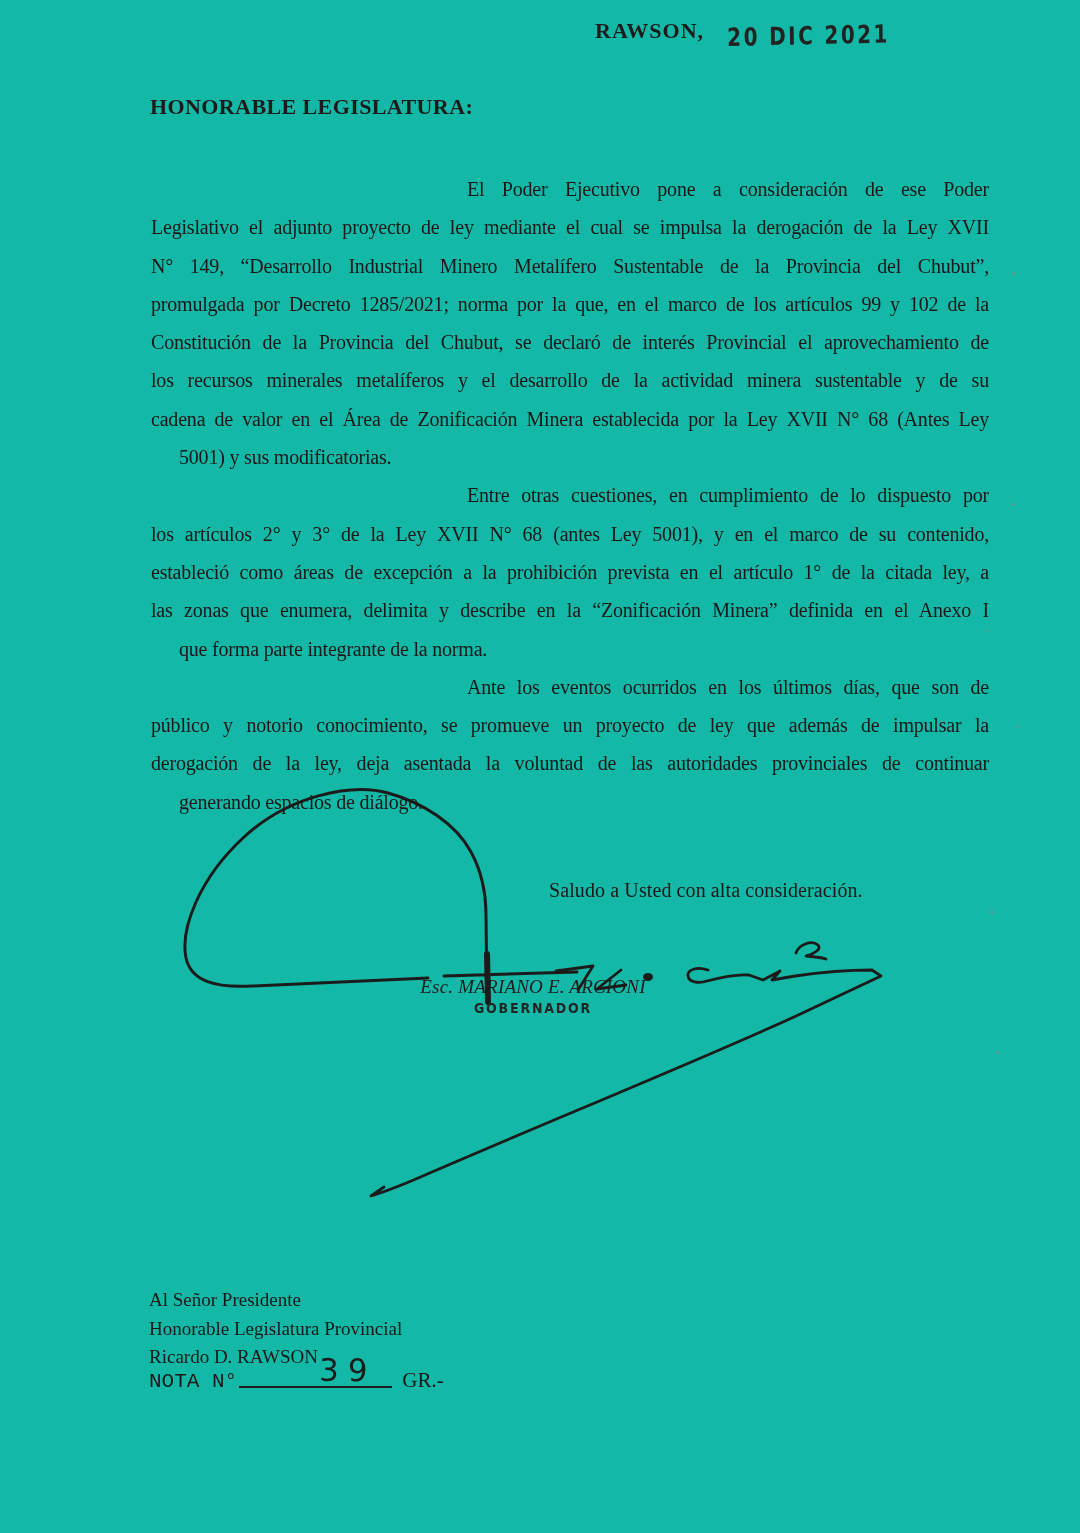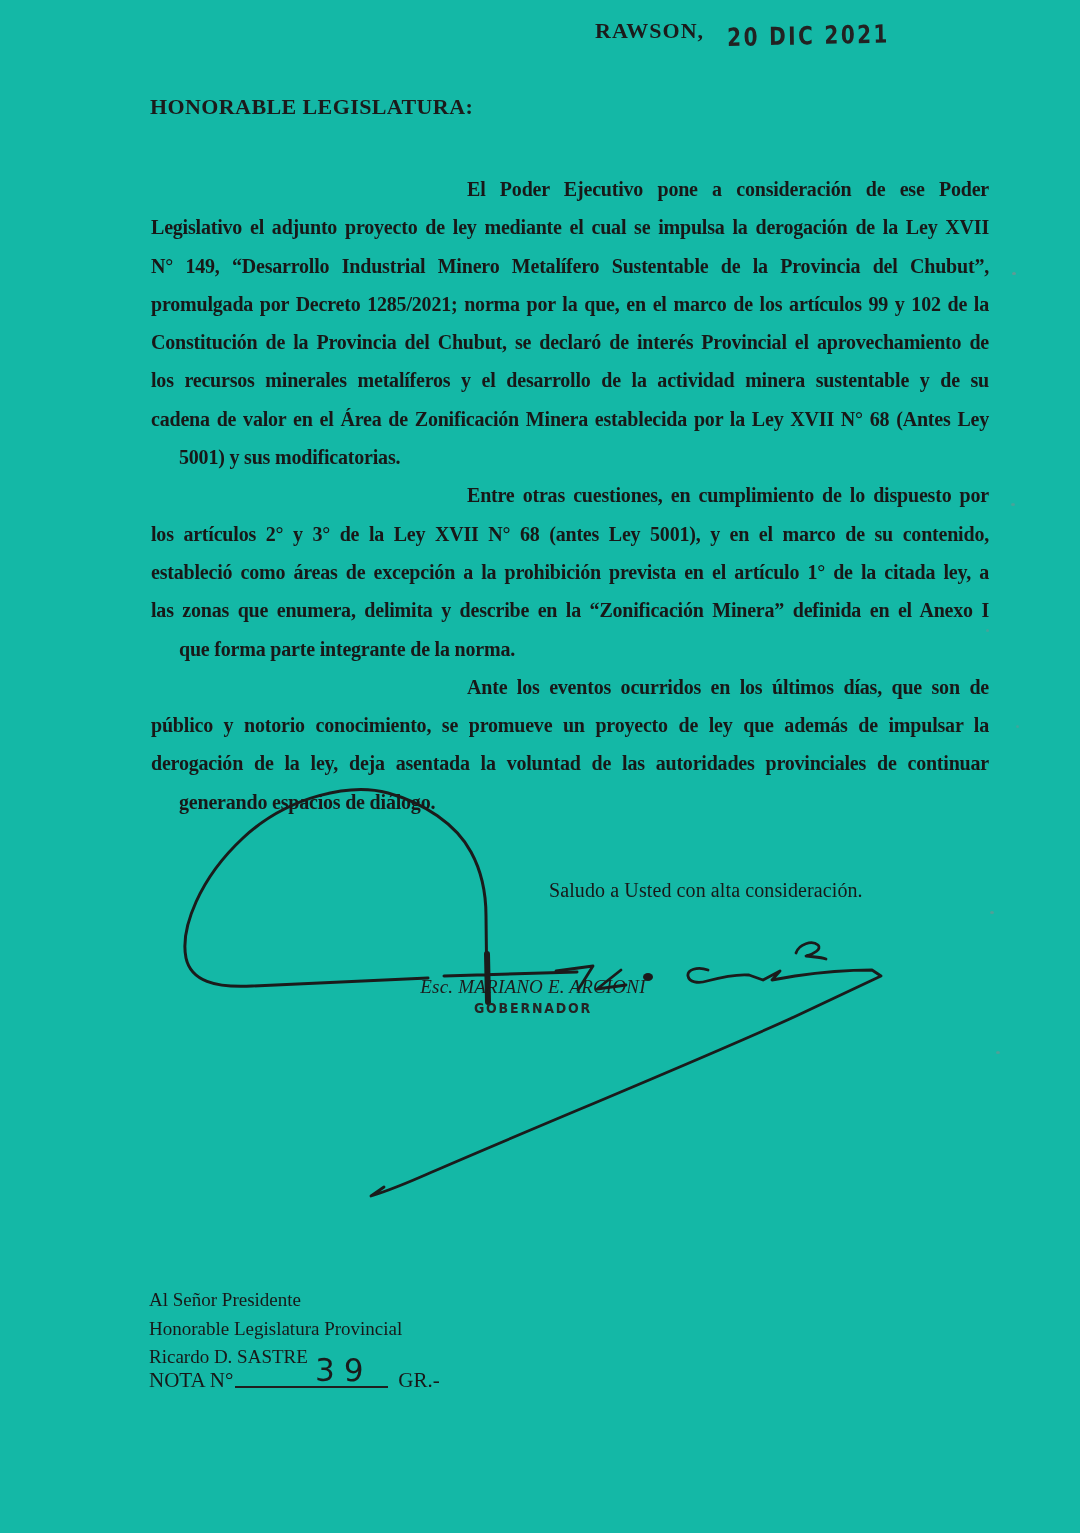--- a/index.html
+++ b/index.html
@@ -29,21 +29,21 @@
   
   .letter-title {
     position: absolute; left: 150px; top: 94px;
     font-weight: bold; font-size: 22px; letter-spacing: 0.4px; color: #1b1b1b;
   }
   
   .body-text {
     position: absolute; left: 151px; top: 170px; width: 838px;
     font-size: 20px; line-height: 38.3px; letter-spacing: -0.2px; color: #181818;
   }
-  .line { text-align: justify; text-align-last: justify; white-space: normal; font-weight: bold; }
+  .line { text-align: justify; text-align-last: justify; white-space: normal; }
   .line.indent { padding-left: 316px; }
   .line.last { text-align-last: left; margin-left: 28px; }
   
   .salutation {
     position: absolute; left: 549px; top: 879px;
     font-size: 20px; letter-spacing: 0.1px; color: #181818;
   }
   
   .signature-svg { position: absolute; left: 140px; top: 770px; }
   .sig-name-block {
@@ -61,21 +61,21 @@
   }
   
   .recipient-block {
     position: absolute; left: 149px; top: 1286px;
     font-size: 19px; line-height: 28.5px; color: #181818;
   }
   .nota-row {
     position: absolute; left: 149px; top: 1368px; height: 40px;
     font-size: 21px; color: #181818; white-space: nowrap;
   }
-  .nota-label { display: inline-block; vertical-align: baseline; }
+  .nota-label { display: inline-block; vertical-align: baseline; font-family: Liberation Mono, monospace; }
   .nota-underline {
     display: inline-block; width: 153px; height: 4px;
     border-bottom: 2.5px solid #1f1f1f;
     position: relative; top: 1px; margin-left: 2px;
   }
   .nota-number {
     position: absolute; left: 80px; top: -30px;
     font-family: "DejaVu Sans", sans-serif;
     font-size: 31px; letter-spacing: 9px; color: #1b1b1b;
     transform: rotate(0.5deg);
@@ -144,21 +144,21 @@
   </svg>
 
   <div class="sig-name-block">
     <div class="sig-name">Esc. MARIANO E. ARCIONI</div>
     <div class="sig-title">GOBERNADOR</div>
   </div>
 
   <div class="recipient-block">
     <div>Al Señor Presidente</div>
     <div>Honorable Legislatura Provincial</div>
-    <div>Ricardo D. SASTRE</div>
+    <div>Ricardo D. RAWSON</div>
   </div>
 
   <div class="nota-row">
     <span class="nota-label">NOTA N°</span><span class="nota-underline"><span class="nota-number">39</span></span><span class="nota-suffix">GR.-</span>
   </div>
 
   <div class="speck" style="left:1012px; top:272px; width:4px; height:3px; opacity:.65;"></div>
   <div class="speck" style="left:1011px; top:503px; width:4px; height:3px; opacity:.45;"></div>
   <div class="speck" style="left:986px; top:629px; width:3px; height:3px; opacity:.4;"></div>
   <div class="speck" style="left:1016px; top:725px; width:3px; height:3px; opacity:.35;"></div>

